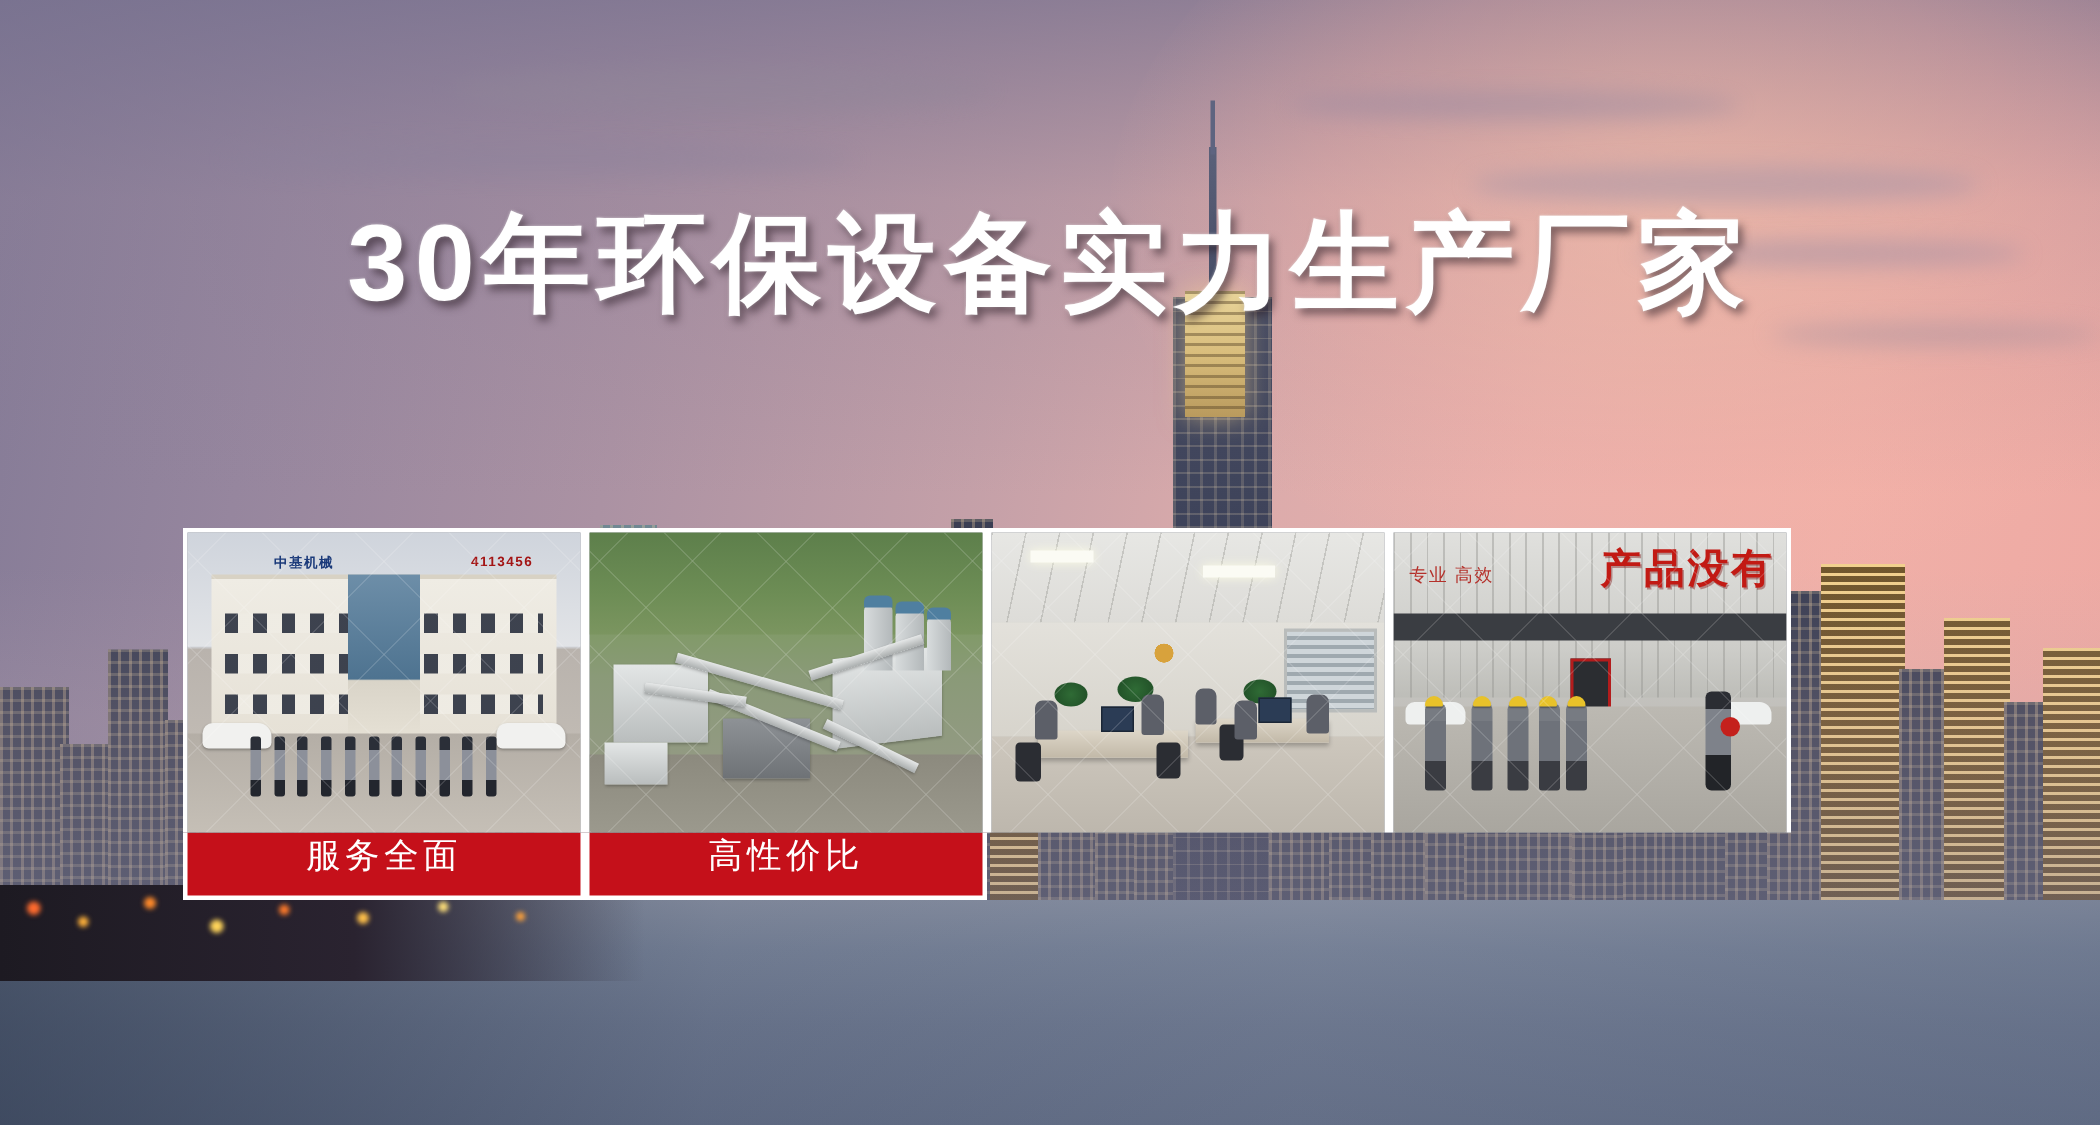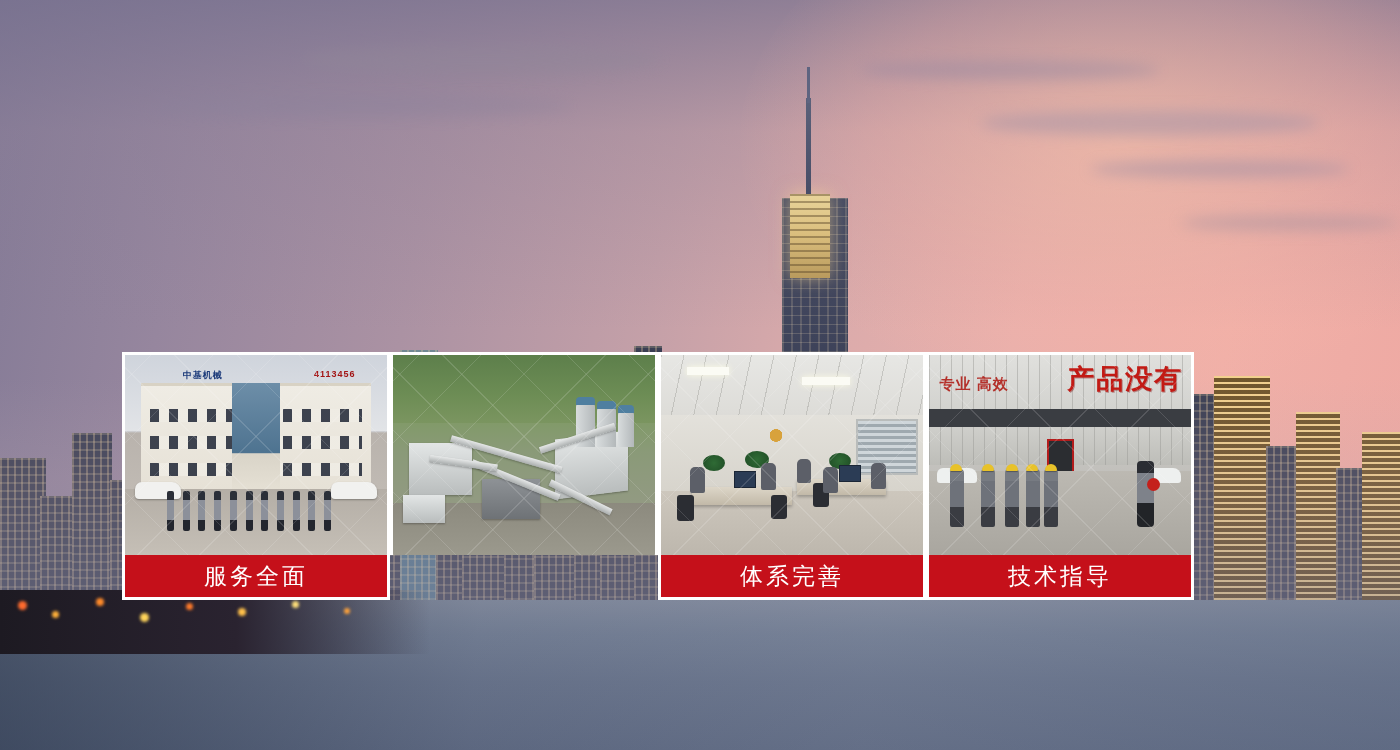--- a/index.html
+++ b/index.html
@@ -74,21 +74,21 @@
     background:#c8121a;display:flex;align-items:center;justify-content:center;
     box-shadow:0 2px 6px rgba(60,10,14,.35);}
   .subbar-text{color:#fff;font-size:26px;letter-spacing:2px;font-weight:500;white-space:nowrap;}
 
   
   .cards{position:absolute;left:122px;top:352px;width:1072px;height:254px;
     display:flex;justify-content:space-between;}
   .card{width:271px;display:flex;flex-direction:column;}
   .card-photo{height:200px;border:3px solid #fff;border-bottom:none;position:relative;overflow:hidden;background:#8a8f99;}
   .card-label{height:42px;border:3px solid #fff;border-top:none;background:#c5101a;
-    display:flex;align-items:center;justify-content:center;}
+    display:flex;justify-content:center;}
   .card-label span{color:#fff;font-size:23px;letter-spacing:3px;font-weight:500;}
   .wm{position:absolute;inset:0;pointer-events:none;opacity:.30;
     background:
       repeating-linear-gradient(45deg,rgba(255,255,255,.45) 0 1px,rgba(255,255,255,0) 1px 44px),
       repeating-linear-gradient(-45deg,rgba(255,255,255,.45) 0 1px,rgba(255,255,255,0) 1px 44px);}
 
   
   .p1{position:absolute;inset:0;background:linear-gradient(180deg,#c6cad2 0%,#d3d6dc 38%,#b9b3ad 39%,#c8c2ba 100%);}
   .p1-sky{position:absolute;left:0;right:0;top:0;height:38%;background:linear-gradient(180deg,#cfd4dc,#e2e4e7);}
   .p1-bld{position:absolute;left:6%;right:6%;top:14%;height:52%;
@@ -132,21 +132,21 @@
     background:radial-gradient(circle at 50% 60%,#d8a23c 0 30%,rgba(0,0,0,0) 31%);}
 
   
   .p4{position:absolute;inset:0;background:linear-gradient(180deg,#cfcfcd 0%,#c6c5c1 46%,#b3b0aa 100%);}
   .p4-wall{position:absolute;left:0;right:0;top:0;height:55%;
     background:linear-gradient(180deg,#e0e0dd 0%,#cdcdc9 70%,#bdbdb8 100%);}
   .p4-ribs{position:absolute;left:0;right:0;top:0;height:55%;
     background:repeating-linear-gradient(90deg,rgba(150,150,146,.45) 0 1px,rgba(0,0,0,0) 1px 11px);}
   .p4-redtext{position:absolute;right:3%;top:3%;font-size:27px;color:#c21a14;font-weight:bold;letter-spacing:2px;
     text-shadow:1px 1px 0 rgba(120,10,10,.4);}
-  .p4-smalltext{position:absolute;left:4%;top:10%;font-size:15px;color:#b4302a;font-weight:bold;letter-spacing:1px;}
+  .p4-smalltext{position:absolute;left:4%;top:10%;font-size:12px;color:#b4302a;font-weight:normal;letter-spacing:1px;}
   .p4-band{position:absolute;left:0;right:0;top:27%;height:9%;background:#3a3d42;}
   .p4-door{position:absolute;left:45%;top:42%;width:9%;height:26%;background:#2b2d31;border:2px solid #b31c1c;}
   .p4-ground{position:absolute;left:0;right:0;bottom:0;height:42%;background:linear-gradient(180deg,#bcb9b2 0%,#a9a69f 100%);}
   .p4-worker{position:absolute;bottom:14%;width:14px;height:58px;
     background:linear-gradient(180deg,#777b82 0 20%,#6e727a 20% 66%,#3a3c42 66% 100%);border-radius:4px 4px 2px 2px;}
   .p4-hat{position:absolute;width:12px;height:7px;background:#e8c22a;border-radius:6px 6px 1px 1px;box-shadow:0 1px 1px rgba(0,0,0,.3);}
   .p4-mgr{position:absolute;right:14%;bottom:14%;width:17px;height:66px;
     background:linear-gradient(180deg,#2b2d33 0 18%,#7e828a 18% 64%,#222428 64% 100%);border-radius:4px;}
   .p4-helmet{position:absolute;right:12%;bottom:32%;width:13px;height:13px;border-radius:50%;background:#c4201c;}
   .p4-car{position:absolute;bottom:36%;width:40px;height:15px;background:#eef0ef;border-radius:6px 8px 3px 3px;}
@@ -220,20 +220,21 @@
   <div class="shore"></div>
   <div class="shorelight" style="left:18px;bottom:140px;width:9px;height:9px;background:#ff6b2e;"></div>
   <div class="shorelight" style="left:52px;bottom:132px;width:7px;height:7px;background:#ffb13a;"></div>
   <div class="shorelight" style="left:96px;bottom:144px;width:8px;height:8px;background:#ff8a2a;"></div>
   <div class="shorelight" style="left:140px;bottom:128px;width:9px;height:9px;background:#ffd45a;"></div>
   <div class="shorelight" style="left:186px;bottom:140px;width:7px;height:7px;background:#ff7a2a;"></div>
   <div class="shorelight" style="left:238px;bottom:134px;width:8px;height:8px;background:#ffc04a;"></div>
   <div class="shorelight" style="left:292px;bottom:142px;width:7px;height:7px;background:#ffe07a;"></div>
   <div class="shorelight" style="left:344px;bottom:136px;width:6px;height:6px;background:#ffa23a;"></div>
 
+  <div class="headline">30年环保设备实力生产厂家</div>
 
 
   <div class="cards">
 
     <div class="card">
       <div class="card-photo">
         <div class="p1">
           <div class="p1-sky"></div>
           <div class="p1-bld">
             <div class="p1-row" style="top:22%;"></div>
@@ -281,20 +282,23 @@
           <div class="p2-silo-top" style="left:78%;top:23%;width:7%;height:4%;"></div>
           <div class="p2-silo-top" style="left:86%;top:25%;width:6%;height:4%;"></div>
           <div class="p2-belt" style="left:22%;top:40%;width:44%;transform:rotate(16deg);"></div>
           <div class="p2-belt" style="left:30%;top:52%;width:36%;transform:rotate(22deg);"></div>
           <div class="p2-belt" style="left:56%;top:46%;width:30%;transform:rotate(-18deg);"></div>
           <div class="p2-belt" style="left:14%;top:50%;width:26%;transform:rotate(8deg);"></div>
           <div class="p2-belt" style="left:60%;top:62%;width:26%;transform:rotate(26deg);"></div>
         </div>
         <div class="wm"></div>
       </div>
+      <div class="card-label">
+        <span>高性价比</span>
+      </div>
     </div>
 
     <div class="card">
       <div class="card-photo">
         <div class="p3">
           <div class="p3-ceil"></div>
           <div class="p3-ceilgrid"></div>
           <div class="p3-panel" style="left:10%;top:6%;width:16%;height:4%;"></div>
           <div class="p3-panel" style="left:54%;top:11%;width:18%;height:4%;"></div>
           <div class="p3-wall"></div>
@@ -312,23 +316,20 @@
           <div class="p3-person" style="left:11%;top:56%;width:15px;height:26px;"></div>
           <div class="p3-person" style="left:38%;top:54%;width:15px;height:27px;"></div>
           <div class="p3-person" style="left:52%;top:52%;width:14px;height:24px;"></div>
           <div class="p3-person" style="left:62%;top:56%;width:15px;height:26px;"></div>
           <div class="p3-person" style="left:80%;top:54%;width:15px;height:26px;"></div>
           <div class="p3-mon" style="left:28%;top:58%;width:20px;height:15px;"></div>
           <div class="p3-mon" style="left:68%;top:55%;width:20px;height:15px;"></div>
         </div>
         <div class="wm"></div>
       </div>
-      <div class="card-label">
-        <span>体系完善</span>
-      </div>
     </div>
 
     <div class="card">
       <div class="card-photo">
         <div class="p4">
           <div class="p4-wall"></div>
           <div class="p4-ribs"></div>
           <div class="p4-redtext">产品没有</div>
           <div class="p4-smalltext">专业 高效</div>
           <div class="p4-band"></div>
@@ -344,19 +345,16 @@
           <div class="p4-hat" style="left:29.2%;bottom:42%;"></div>
           <div class="p4-worker" style="left:37%;"></div>
           <div class="p4-hat" style="left:37.2%;bottom:42%;"></div>
           <div class="p4-worker" style="left:44%;"></div>
           <div class="p4-hat" style="left:44.2%;bottom:42%;"></div>
           <div class="p4-mgr"></div>
           <div class="p4-helmet"></div>
         </div>
         <div class="wm"></div>
       </div>
-      <div class="card-label">
-        <span>技术指导</span>
-      </div>
     </div>
 
   </div>
 </div>
 
 </body></html>

